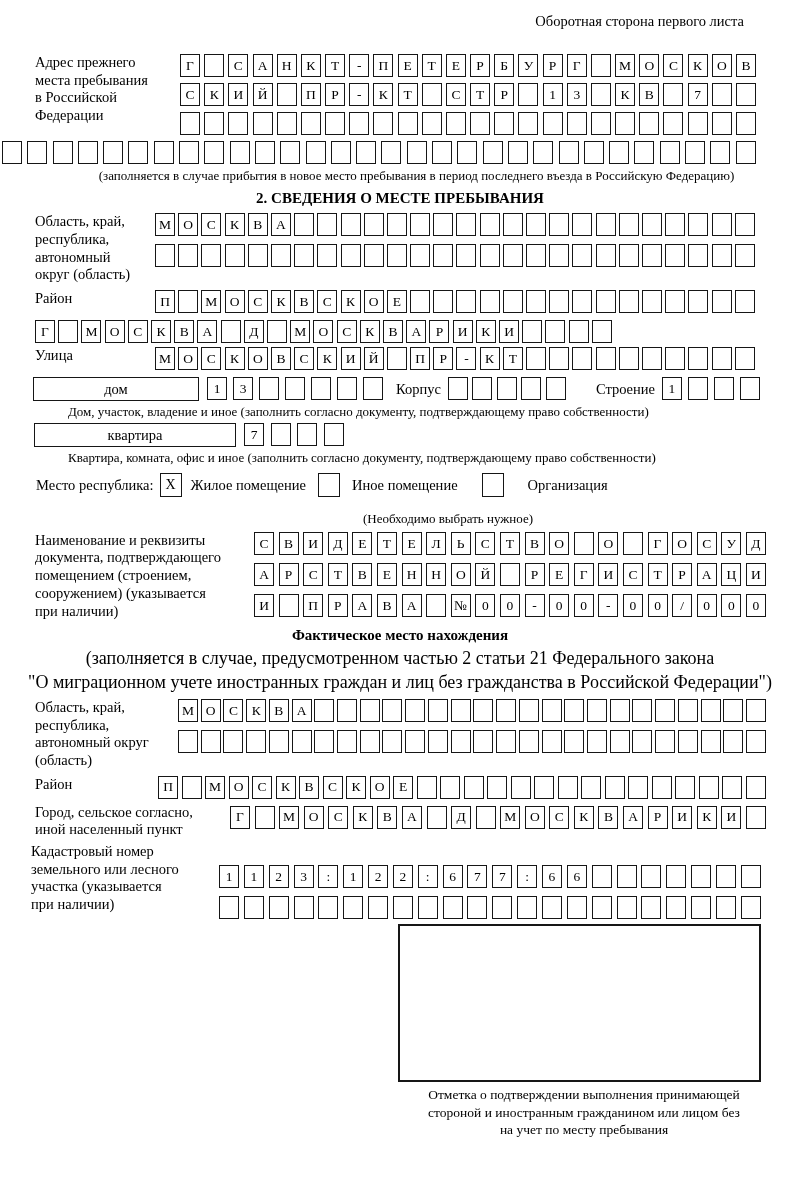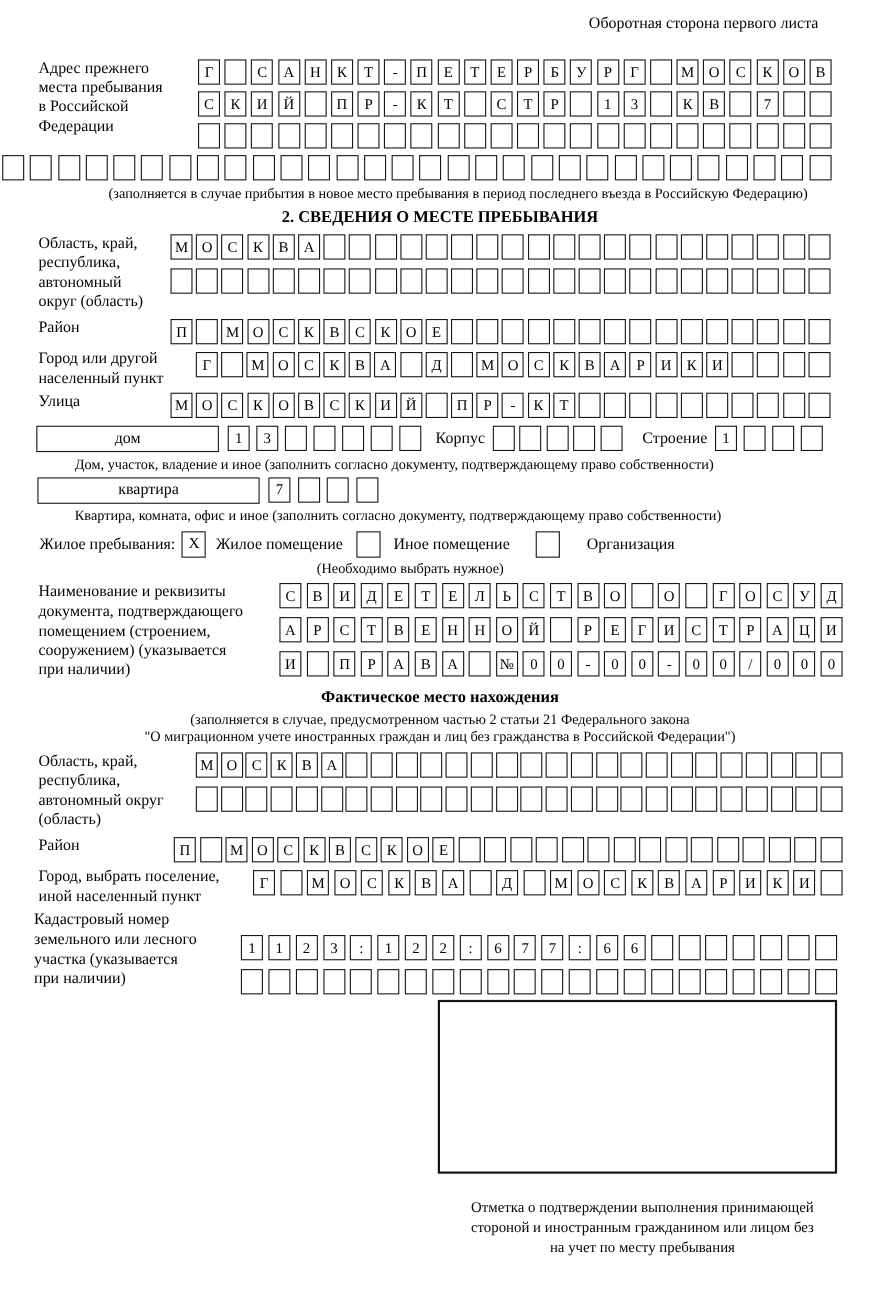--- a/index.html
+++ b/index.html
@@ -22,21 +22,21 @@
   }
   .cell.cb { flex:0 0 22px; width:22px; height:24px; font-size:14px; }
   .cellcol { display:flex; flex-direction:column; }
   .wbox {
     box-sizing:border-box; height:24px; border:1.6px solid #161616;
     display:flex; align-items:center; justify-content:center;
     font-size:14.5px; flex:0 0 auto;
   }
   .caption { font-size:13px; line-height:1.25;padding-left:33px; }
   .title { font-weight:bold; font-size:15px; text-align:center; }
-  .note-center { font-size:13px; line-height:1.3; text-align:center; }
+  .note-center { font-size:18px; line-height:1.3; text-align:center; }
   .stamp-box { box-sizing:border-box; border:2px solid #161616; background:#fff; }
 </style>
 </head>
 <body>
 
 <div class="page">
 
   <div class="header-note">Оборотная сторона первого листа</div>
 
   <div class="frow" style="margin:24px 0 0 35px">
@@ -256,24 +256,20 @@
         <div class="cell"></div>
         <div class="cell"></div>
         <div class="cell"></div>
         <div class="cell"></div>
         <div class="cell"></div>
         <div class="cell"></div>
       </div>
   </div>
 
   <div class="frow" style="margin:5px 0 0 35px">
-    <div class="flabel" style="width:143px">
-        <div class="tline">Город или другой</div>
-        <div class="tline">населенный пункт</div>
-      </div>
     <div class="cells" style="width:577px; margin-top:2px">
         <div class="cell">Г</div>
         <div class="cell"></div>
         <div class="cell">М</div>
         <div class="cell">О</div>
         <div class="cell">С</div>
         <div class="cell">К</div>
         <div class="cell">В</div>
         <div class="cell">А</div>
         <div class="cell"></div>
@@ -340,21 +336,21 @@
         <div class="cell"></div>
       </div>
     <div class="inl-label" style="margin-left:13px">Корпус</div>
     <div class="cells" style="width:118px; margin-left:7px">
         <div class="cell"></div>
         <div class="cell"></div>
         <div class="cell"></div>
         <div class="cell"></div>
         <div class="cell"></div>
       </div>
-    <div class="inl-label" style="margin-left:18px">Строение</div>
+    <div class="inl-label" style="margin-left:30px">Строение</div>
     <div class="cells" style="width:98px; margin-left:7px">
         <div class="cell">1</div>
         <div class="cell"></div>
         <div class="cell"></div>
         <div class="cell"></div>
       </div>
   </div>
   <div class="caption" style="margin:3px 0 0 35px">Дом, участок, владение и иное (заполнить согласно документу, подтверждающему право собственности)</div>
 
   <div class="frow" style="margin:3px 0 0 34px">
@@ -362,29 +358,29 @@
     <div class="cells" style="width:100px; margin-left:8px">
         <div class="cell">7</div>
         <div class="cell"></div>
         <div class="cell"></div>
         <div class="cell"></div>
       </div>
   </div>
   <div class="caption" style="margin:3px 0 0 35px">Квартира, комната, офис и иное (заполнить согласно документу, подтверждающему право собственности)</div>
 
   <div class="frow" style="margin:6px 0 0 36px; align-items:center">
-    <div class="inl-label">Жилое пребывания:</div>
+    <div class="inl-label">Место республика:</div>
     <div class="cell cb" style="margin-left:6px">X</div>
     <div class="inl-label" style="margin-left:9px">Жилое помещение</div>
     <div class="cell cb" style="margin-left:12px"></div>
     <div class="inl-label" style="margin-left:12px">Иное помещение</div>
     <div class="cell cb" style="margin-left:24px"></div>
     <div class="inl-label" style="margin-left:24px">Организация</div>
   </div>
-  <div class="caption" style="margin:2px 0 0 180px; width:320px; text-align:center">(Необходимо выбрать нужное)</div>
+  <div class="caption" style="margin:14px 0 0 180px; width:320px; text-align:right">(Необходимо выбрать нужное)</div>
 
   <div class="frow" style="margin:5px 0 0 35px">
     <div class="flabel" style="width:219px">
         <div class="tline">Наименование и реквизиты</div>
         <div class="tline">документа, подтверждающего</div>
         <div class="tline">помещением (строением,</div>
         <div class="tline">сооружением) (указывается</div>
         <div class="tline">при наличии)</div>
       </div>
     <div class="cellcol" style="gap:8px">
@@ -560,21 +556,21 @@
         <div class="cell"></div>
         <div class="cell"></div>
         <div class="cell"></div>
         <div class="cell"></div>
         <div class="cell"></div>
       </div>
   </div>
 
   <div class="frow" style="margin:5px 0 0 35px">
     <div class="flabel" style="width:195px">
-        <div class="tline">Город, выбрать поселение,</div>
+        <div class="tline">Город, сельское согласно,</div>
         <div class="tline">иной населенный пункт</div>
       </div>
     <div class="cells" style="width:536px; margin-top:2px">
         <div class="cell">Г</div>
         <div class="cell"></div>
         <div class="cell">М</div>
         <div class="cell">О</div>
         <div class="cell">С</div>
         <div class="cell">К</div>
         <div class="cell">В</div>
@@ -649,19 +645,19 @@
           <div class="cell"></div>
           <div class="cell"></div>
           <div class="cell"></div>
           <div class="cell"></div>
           <div class="cell"></div>
         </div>
     </div>
   </div>
 
   <div class="stamp-box" style="width:363px; height:158px; margin:5px 0 0 398px"></div>
-  <div class="note-center" style="width:392px; margin:22px 0 0 388px; font-size:13.5px">
+  <div class="note-center" style="width:392px; margin:4px 0 0 388px; font-size:13.5px">
       <div class="tline">Отметка о подтверждении выполнения принимающей</div>
       <div class="tline">стороной и иностранным гражданином или лицом без</div>
       <div class="tline">на учет по месту пребывания</div>
     </div>
 
 </div>
 
 </body></html>

